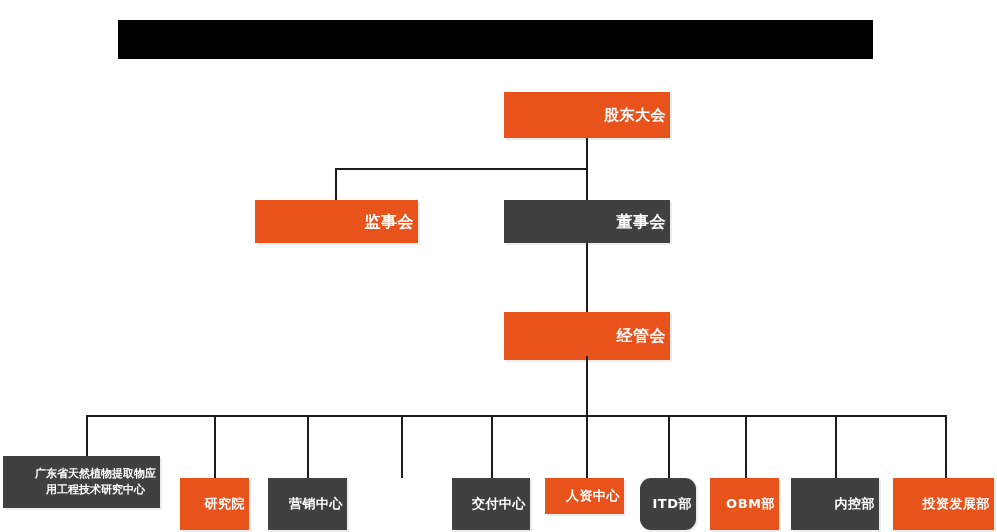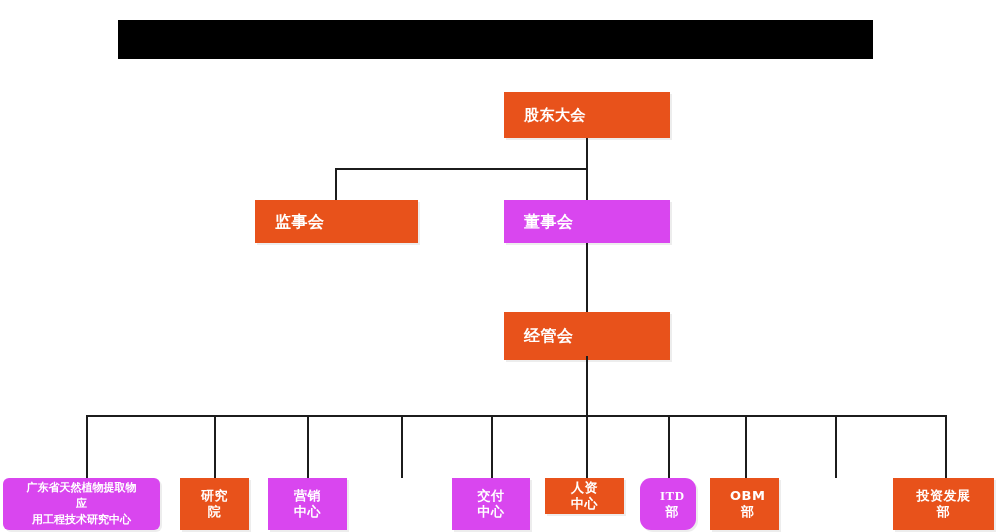--- a/index.html
+++ b/index.html
@@ -35,31 +35,31 @@
   }
   .conn-v { width: 2px; }
   .conn-h { height: 2px; }
 
   
   .node {
     position: absolute;
     box-sizing: border-box;
     display: flex;
     align-items: center;
-    justify-content: flex-start;
+    justify-content: flex-end;
     text-align: center;
     color: #ffffff;
     font-weight: bold;
     line-height: 1.22;
     letter-spacing: 0.5px;
     box-shadow: 2px 2px 0 rgba(0,0,0,0.07);
-    padding: 2px 20px;
+    padding: 2px 4px;
   }
   .node.dark  { background: #E8521B; }
-  .node.light { background: #d946ef; font-family: Liberation Serif, serif; }
+  .node.light { background: #404040; }
 
   .node.sz-lg { font-size: 15px; }
   .node.sz-md { font-size: 16px; }
   .node.sz-sm { font-size: 13px; }
   .node.sz-xs { font-size: 11px; letter-spacing: 0px; font-weight: bold; }
 </style>
 </head>
 <body>
 
 <div id="chart-root">
@@ -100,21 +100,21 @@
   <div class="conn conn-v" style="left:214px; top:415px; height:63px;"></div>
   <div class="conn conn-v" style="left:307px; top:415px; height:63px;"></div>
   <div class="conn conn-v" style="left:401px; top:415px; height:63px;"></div>
   <div class="conn conn-v" style="left:491px; top:415px; height:63px;"></div>
   <div class="conn conn-v" style="left:586px; top:415px; height:63px;"></div>
   <div class="conn conn-v" style="left:668px; top:415px; height:63px;"></div>
   <div class="conn conn-v" style="left:745px; top:415px; height:63px;"></div>
   <div class="conn conn-v" style="left:835px; top:415px; height:63px;"></div>
   <div class="conn conn-v" style="left:945px; top:415px; height:63px;"></div>
 
-  <div class="node light sz-xs" style="left:3px; top:478px; width:157px; height:52px; line-height:1.45;border-radius:6px;">
+  <div class="node light sz-xs" style="left:3px; top:456px; width:157px; height:52px; line-height:1.45;">
     <span style="display:block;">
       <span>广东省天然植物提取物应</span><br>
       <span>用工程技术研究中心</span>
     </span>
   </div>
 
   <div class="node dark sz-sm" style="left:180px; top:478px; width:69px; height:52px;">
     <span>研究院</span>
   </div>
 
@@ -132,18 +132,21 @@
   </div>
 
   <div class="node light sz-sm" style="left:640px; top:478px; width:56px; height:52px;border-radius:11px;">
     <span>ITD部</span>
   </div>
 
   <div class="node dark sz-sm" style="left:710px; top:478px; width:69px; height:52px;">
     <span>OBM部</span>
   </div>
 
+  <div class="node light sz-sm" style="left:791px; top:478px; width:88px; height:52px;">
+    <span>内控部</span>
+  </div>
 
   <div class="node dark sz-sm" style="left:893px; top:478px; width:101px; height:52px;">
     <span>投资发展部</span>
   </div>
 
 </div>
 
 </body></html>

